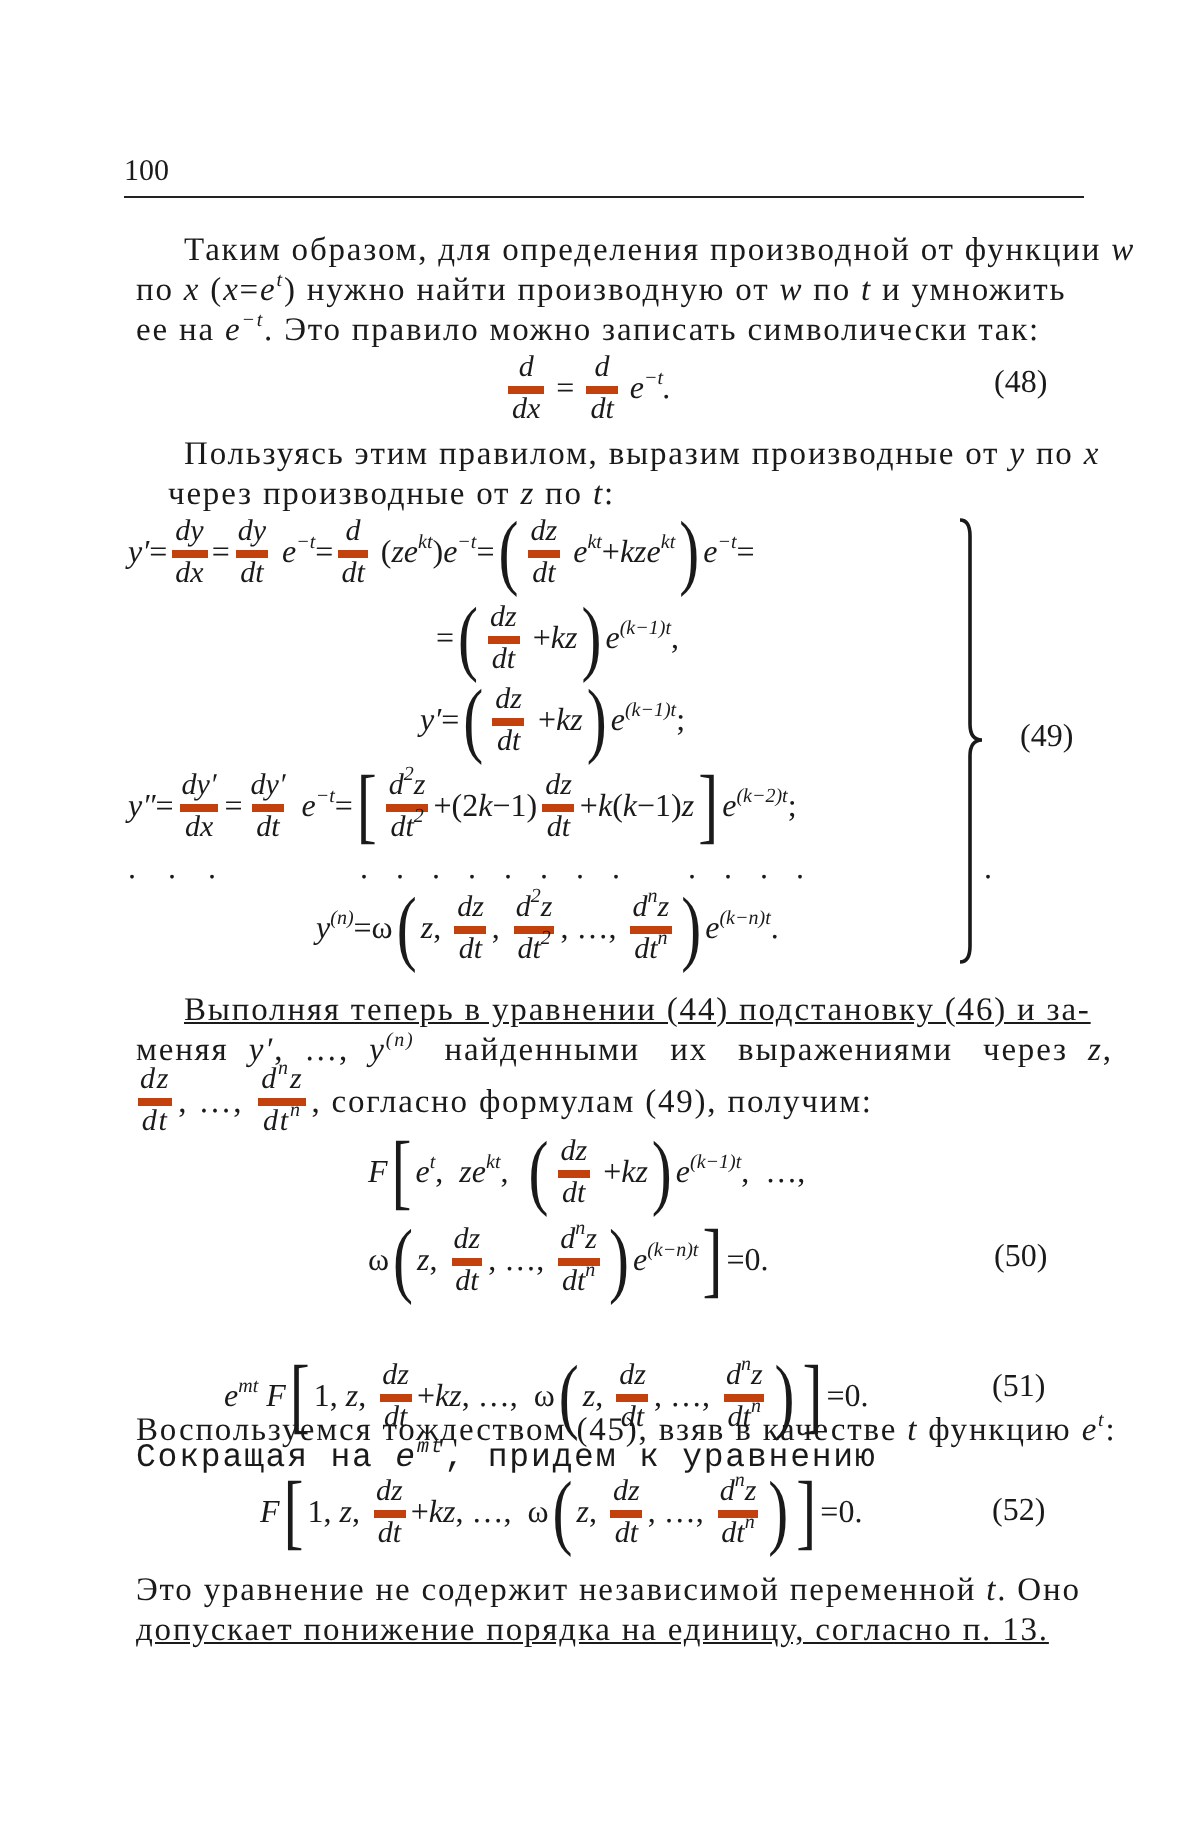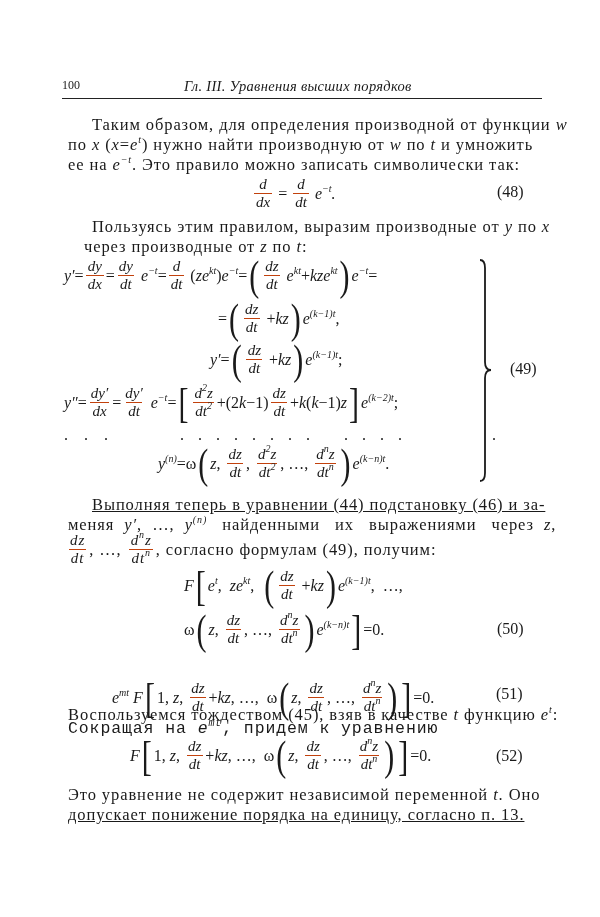--- a/index.html
+++ b/index.html
@@ -1,39 +1,38 @@
 <!DOCTYPE html>
 <html><head>
 <meta charset="utf-8">
 <style>
   html, body { margin: 0; padding: 0; background: #ffffff; }
   body { width: 600px; height: 917px; position: relative; overflow: hidden;
          font-family: "Liberation Serif", "DejaVu Serif", serif; color: #1a1a1a; }
   .abs { position: absolute; }
   .header { left: 62px; top: 78px; width: 480px; height: 20px; border-bottom: 1.5px solid #222; }
-  .pagenum { position: absolute; left: 0; top: 0; font-size: 12px; }
+  .pagenum { position: absolute; left: 0; top: 0; font-size: 15px; }
   .runhead { position: absolute; left: 122px; top: 0; font-size: 14.5px; font-style: italic; letter-spacing: 0.3px; }
   .p { position: absolute; font-size: 16.5px; line-height: 21px; letter-spacing: 0.9px; white-space: nowrap; }
   .m { font-style: italic; }
   .eq { position: absolute; font-size: 16px; white-space: nowrap; display: flex; align-items: center; }
   .frac { display: inline-flex; flex-direction: column; align-items: center; vertical-align: middle; margin: 0 2px; font-style: italic; font-size: 15px; line-height: 17px; }
   .frac .num { padding: 0 2px; }
-  .frac .den { border-top: 1px solid #c2410c; padding: 0 2px; }
+  .frac .den { border-top: 4px solid #c2410c; padding: 0 2px; }
   sup { font-size: 10px; vertical-align: 7px; line-height: 0; }
   .big { font-size: 30px; line-height: 20px; font-style: normal; transform: scaleY(1.4); display: inline-block; margin: 0 2px; }
   .num-label { position: absolute; font-size: 16px; }
   .brace { position: absolute; left: 479px; top: 258px; width: 14px; height: 225px; }
   .dots { position: absolute; font-size: 16px; letter-spacing: 0; }
 </style>
 </head>
 <body>
 
 <div class="abs header">
   <span class="pagenum">100</span>
-  <span class="runhead">Гл. III. Уравнения высших порядков</span>
 </div>
 
 <div class="p" style="left:92px; top:114px;">Таким образом, для определения производной от функции <span class="m">w</span></div>
 <div class="p" style="left:68px; top:134px;">по <span class="m">x</span> (<span class="m">x</span>=<span class="m">e<sup>t</sup></span>) нужно найти производную от <span class="m">w</span> по <span class="m">t</span> и умножить</div>
 <div class="p" style="left:68px; top:154px;">ее на <span class="m">e<sup>−t</sup></span>. Это правило можно записать символически так:</div>
 
 <div class="eq" style="left:252px; top:176px;">
   <span class="frac">
       <span class="num">d</span>
       <span class="den">dx</span>

